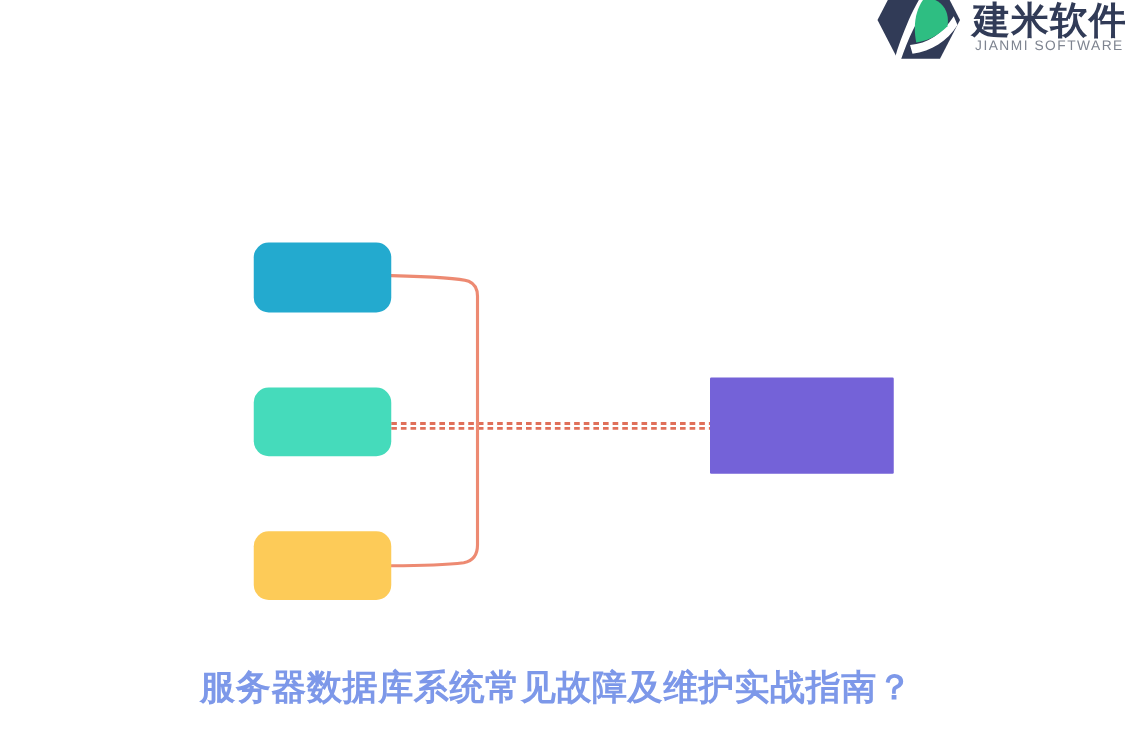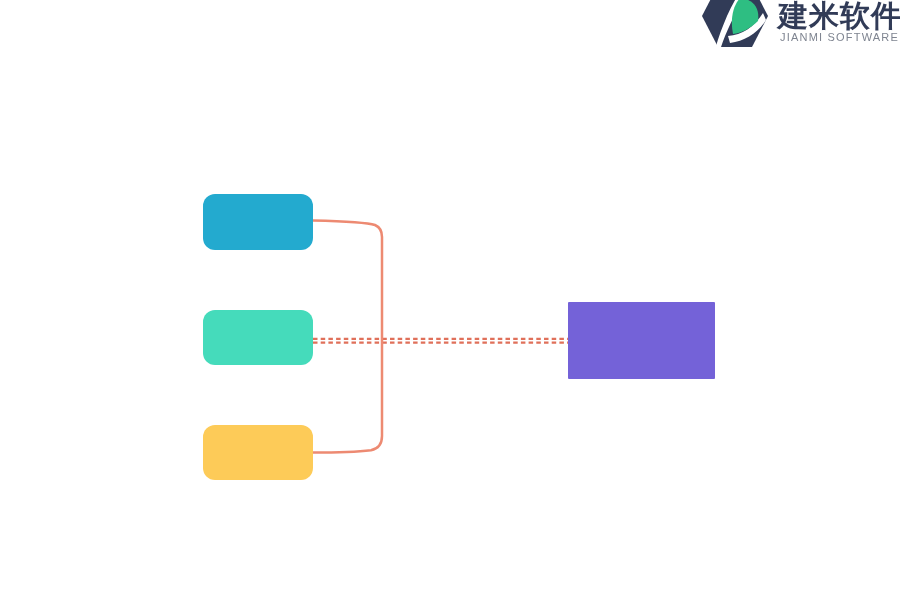--- a/index.html
+++ b/index.html
@@ -122,14 +122,15 @@
     </g>
 
     <path class="bracket-path" d="M313 220.5 C 342 221.2, 366 222, 375 225 Q382 228 382 237 L382 436 Q382 448 371 450.2 C 355 452.2, 335 452.6, 313 452.6"></path>
   </svg>
 
   <div class="node node-top"></div>
   <div class="node node-middle"></div>
   <div class="node node-bottom"></div>
   <div class="node node-summary"></div>
 
+  <div class="page-title">服务器数据库系统常见故障及维护实战指南？</div>
 
 </div>
 
 </body></html>

